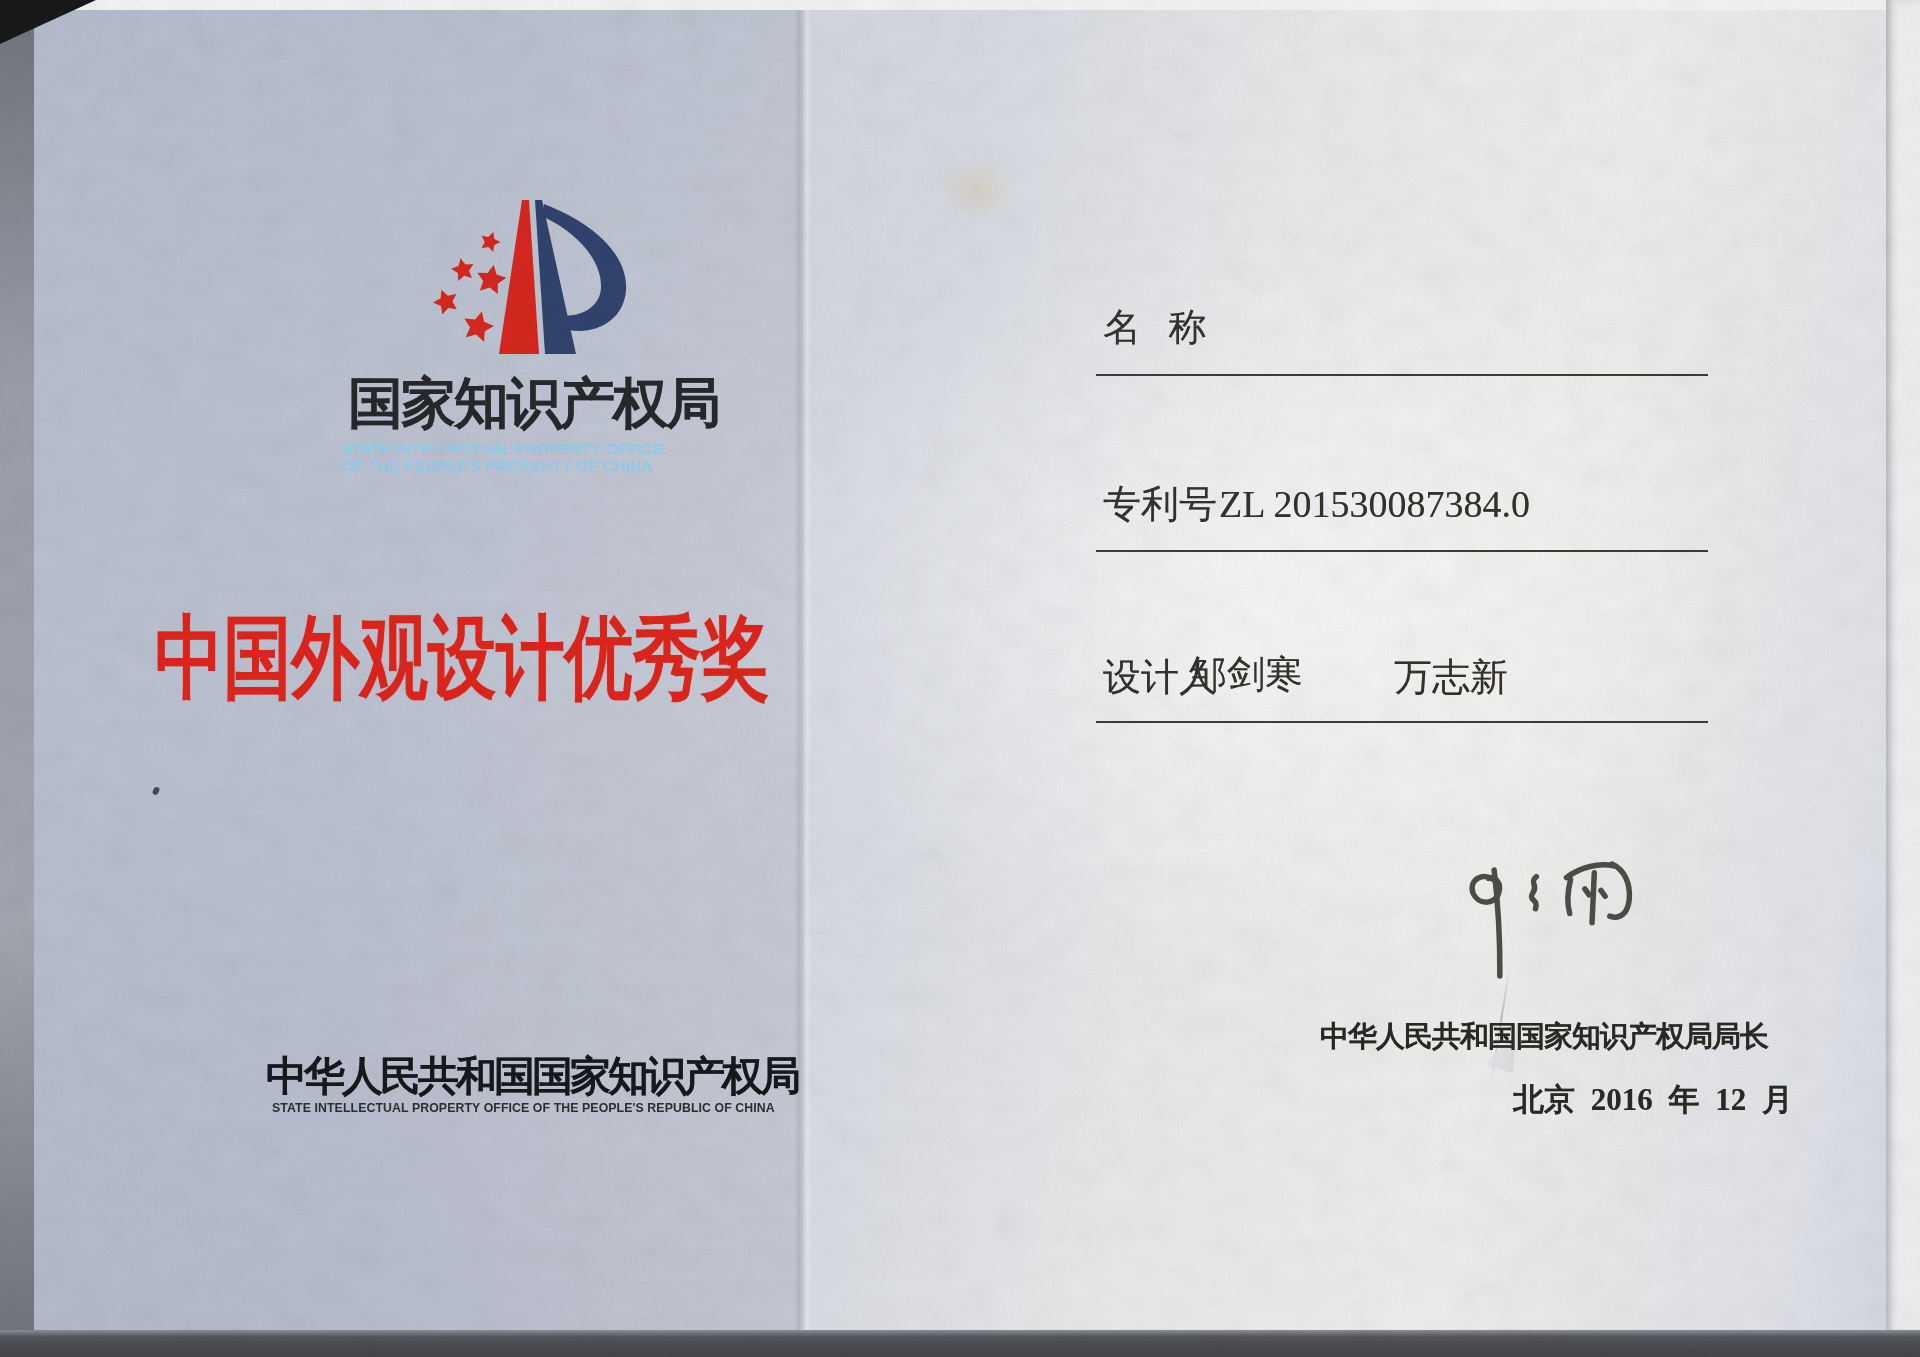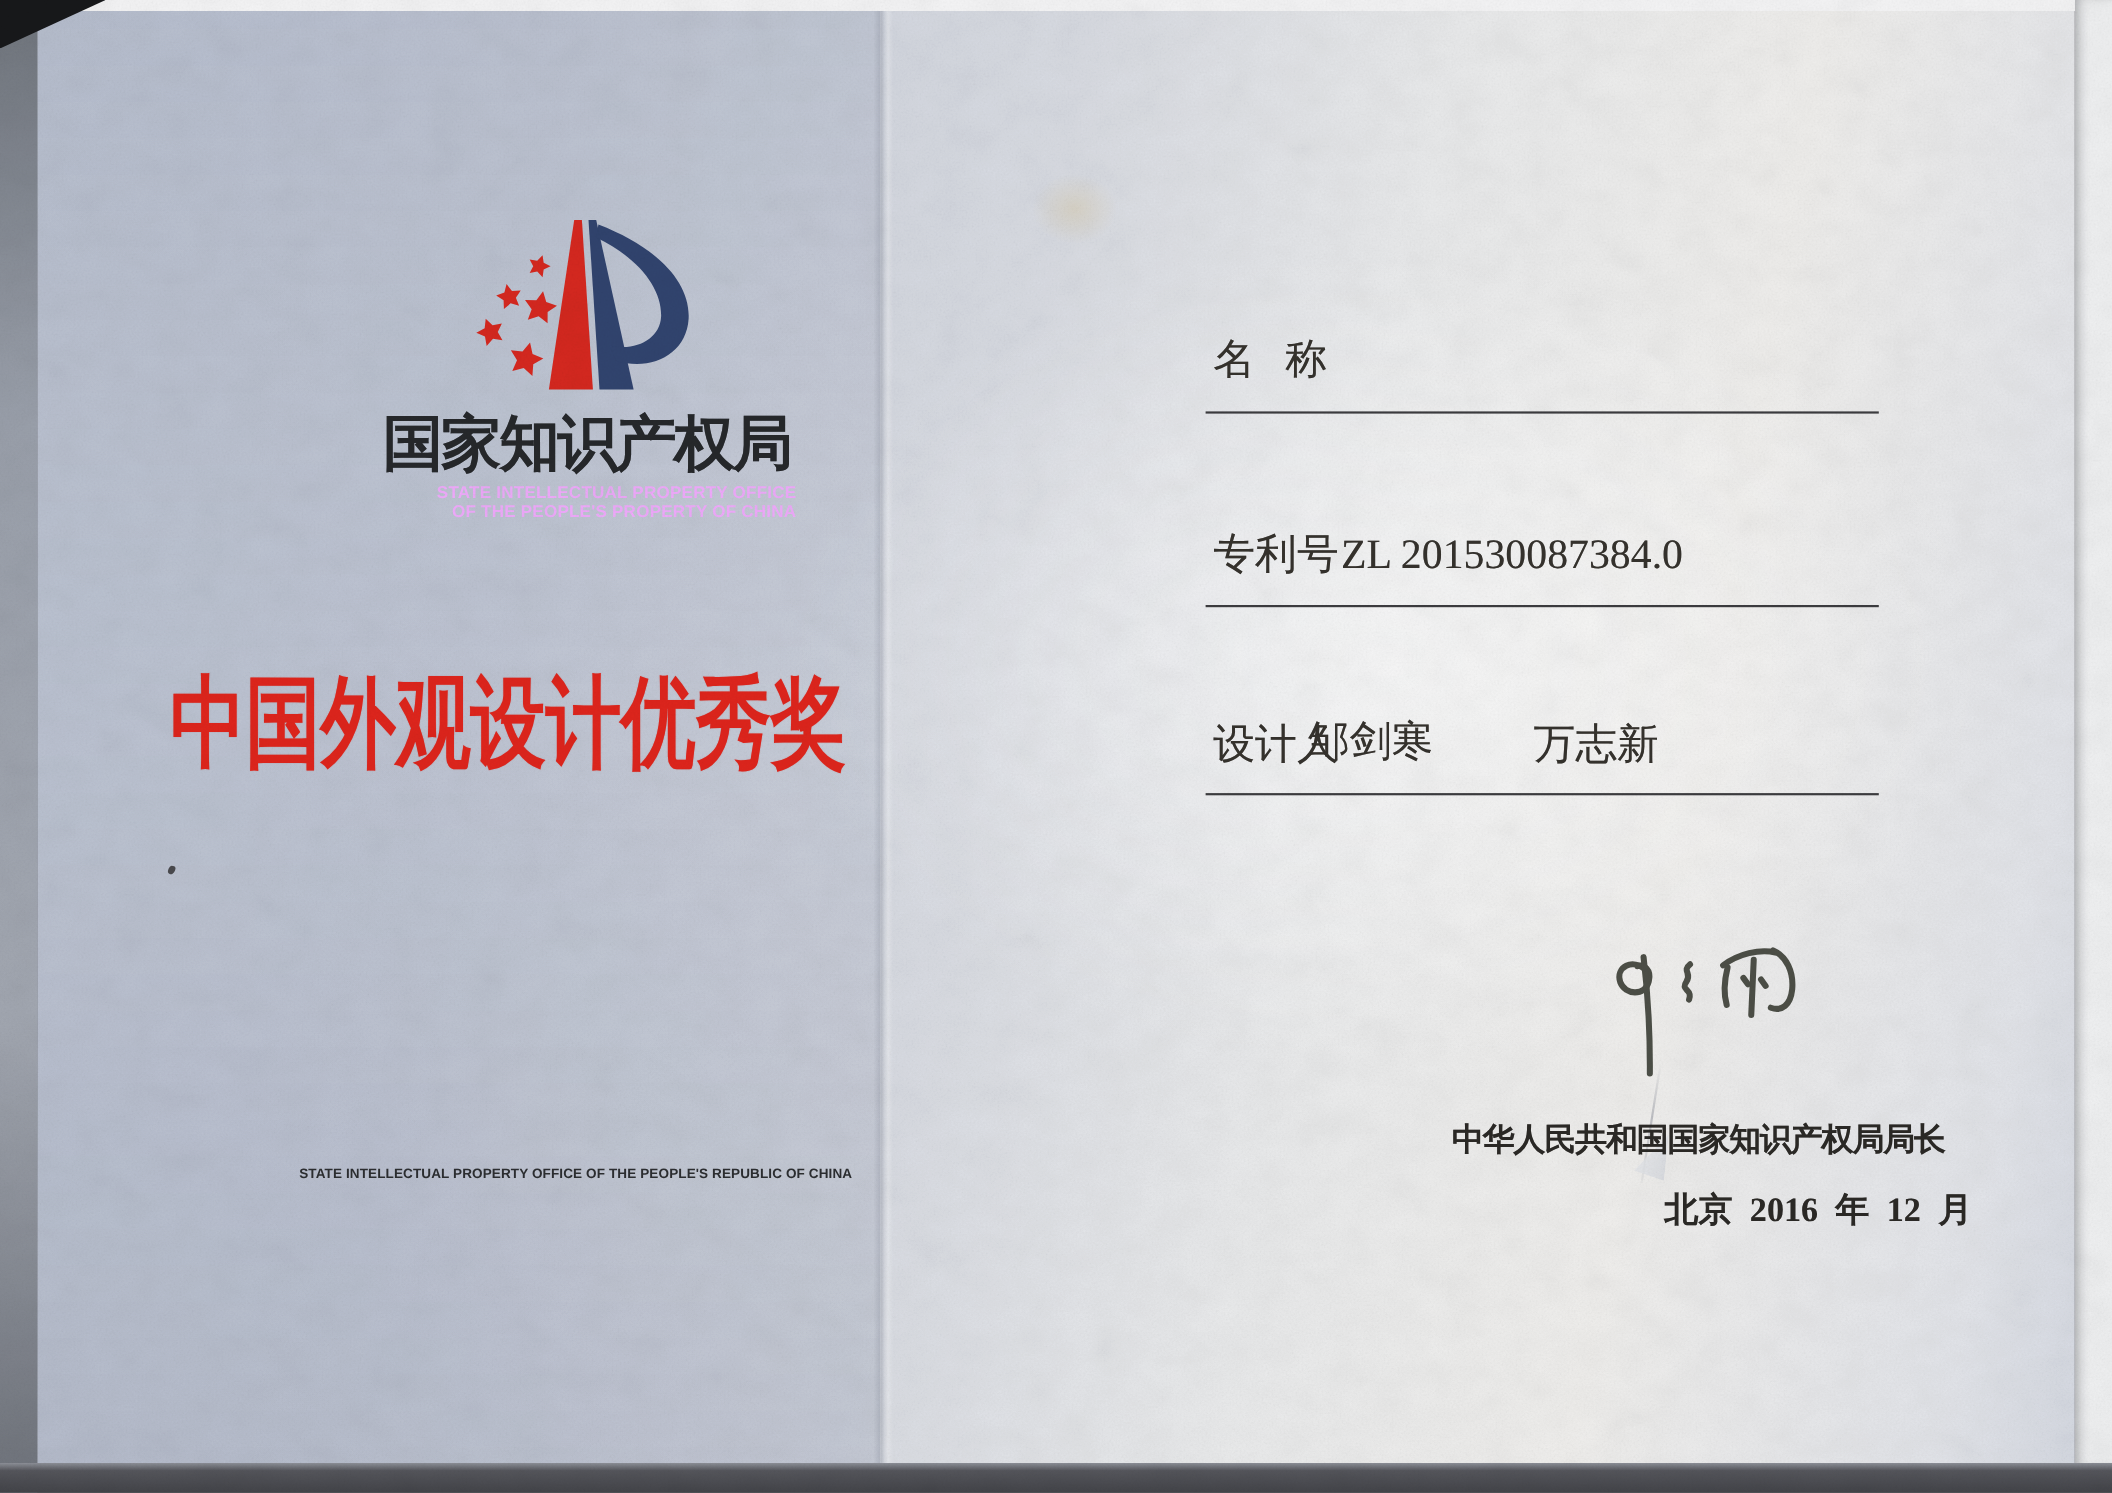--- a/index.html
+++ b/index.html
@@ -35,23 +35,23 @@
     border-radius:50% 40% 60% 50%;transform:rotate(22deg);}
   .crease-line{left:1500px;top:966px;width:2px;height:110px;z-index:4;transform:rotate(9deg);
     background:linear-gradient(180deg,rgba(130,134,146,0),rgba(130,134,146,.45) 45%,rgba(130,134,146,.08));}
   .crease-flap{left:1487px;top:1030px;width:28px;height:42px;z-index:4;opacity:.8;transform:rotate(6deg);
     background:linear-gradient(115deg,#eceef1,#d6d9df);clip-path:polygon(100% 0,100% 100%,0 85%);}
 
   
   .emblem{left:432px;top:196px;width:210px;height:168px;z-index:10;}
   .logo-cn{left:348px;top:376px;z-index:10;font-weight:700;font-size:55px;line-height:1;
     letter-spacing:-2px;color:#26282b;text-shadow:0 0 .5px rgba(30,32,36,.55);}
-  .logo-en{left:342px;top:440px;width:382px;z-index:10;text-align:right;
-    font-family:"Liberation Sans","DejaVu Sans",sans-serif;font-weight:700;
-    font-size:15.5px;line-height:1.12;color:#f0abfc;letter-spacing:.2px;}
+  .logo-en{left:342px;top:440px;width:382px;z-index:10;text-align:left;
+    font-family:"Liberation Sans","DejaVu Sans",sans-serif;font-weight:400;
+    font-size:15.5px;line-height:1.12;color:#7dd3fc;letter-spacing:.2px;}
   .award-title{left:155px;top:610px;z-index:10;font-family:"Liberation Sans","DejaVu Sans",sans-serif;
     font-weight:800;font-size:91px;line-height:1.05;color:#e0251c;white-space:nowrap;
     transform:scaleX(.75);transform-origin:left top;text-shadow:0 0 1px rgba(210,40,30,.5);}
   .footer-block{left:266px;top:1056px;z-index:10;}
   .footer-cn{font-weight:700;font-size:41px;line-height:1;letter-spacing:-3px;color:#17181b;
     text-shadow:0 0 .5px rgba(20,22,26,.6);white-space:nowrap;}
   .footer-en{margin-top:4px;padding-left:6px;font-family:"Liberation Sans","DejaVu Sans",sans-serif;
     font-weight:600;font-size:12.3px;letter-spacing:.1px;color:#2c2e31;white-space:nowrap;}
 
   
@@ -111,20 +111,21 @@
 
   <div class="abs logo-cn">国家知识产权局</div>
   <div class="abs logo-en">
     <div>STATE INTELLECTUAL PROPERTY OFFICE</div>
     <div>OF THE PEOPLE'S PROPERTY OF CHINA</div>
   </div>
 
   <div class="abs award-title">中国外观设计优秀奖</div>
 
   <div class="abs footer-block">
+    <div class="footer-cn">中华人民共和国国家知识产权局</div>
     <div class="footer-en">STATE INTELLECTUAL PROPERTY OFFICE OF THE PEOPLE'S REPUBLIC OF CHINA</div>
   </div>
 
   <div class="abs fld lbl-name">名 称</div>
   <div class="abs rule rule1"></div>
 
   <div class="abs fld lbl-patent">专利号</div>
   <div class="abs fld val-patent">ZL 201530087384.0</div>
   <div class="abs rule rule2"></div>
 

